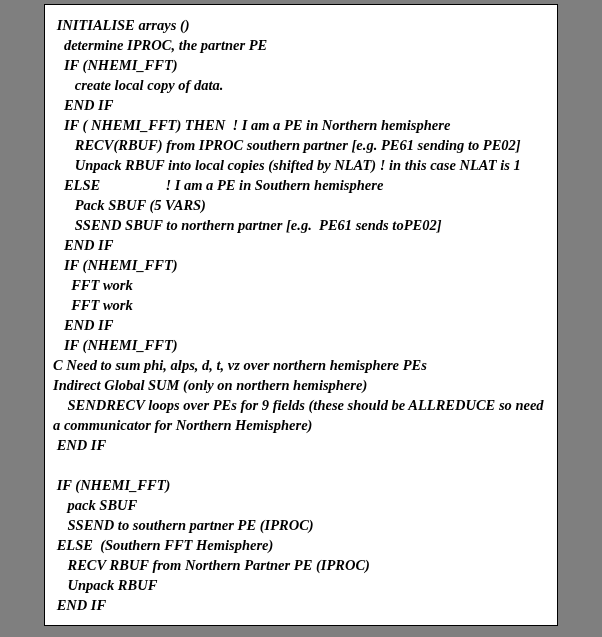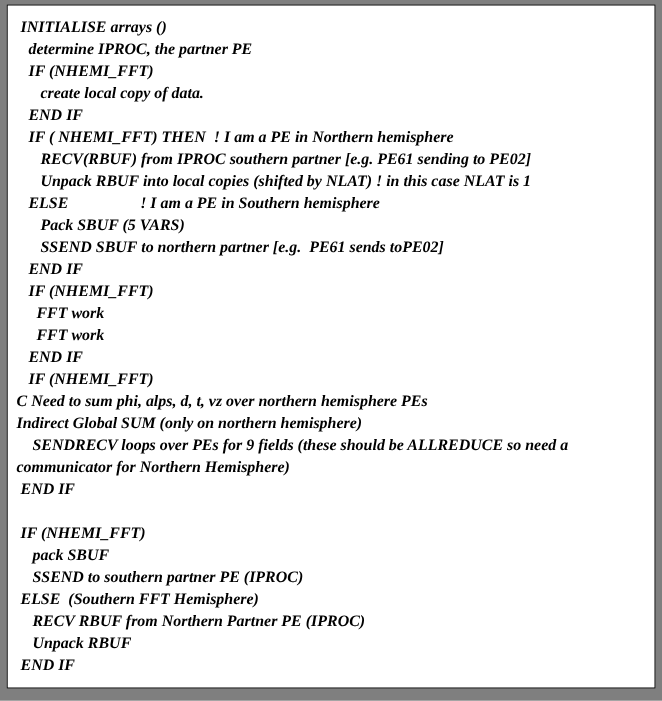--- a/index.html
+++ b/index.html
@@ -8,21 +8,21 @@
     background: #7f7f7f;
     width: 602px;
     height: 637px;
     overflow: hidden;
     font-family: "Times New Roman", Times, serif;
   }
   .page {
     background: #ffffff;
     border: 1px solid #000;
     box-sizing: border-box;
-    width: 590px;
+    width: 514px;
     margin: 4px auto 0 auto;
     padding: 10px 8px 10px 8px;
   }
   pre.code {
     margin: 0;
     font-family: "Times New Roman", Times, serif;
     font-weight: bold;
     font-style: italic;
     font-size: 14.5px;
     line-height: 1.38;

